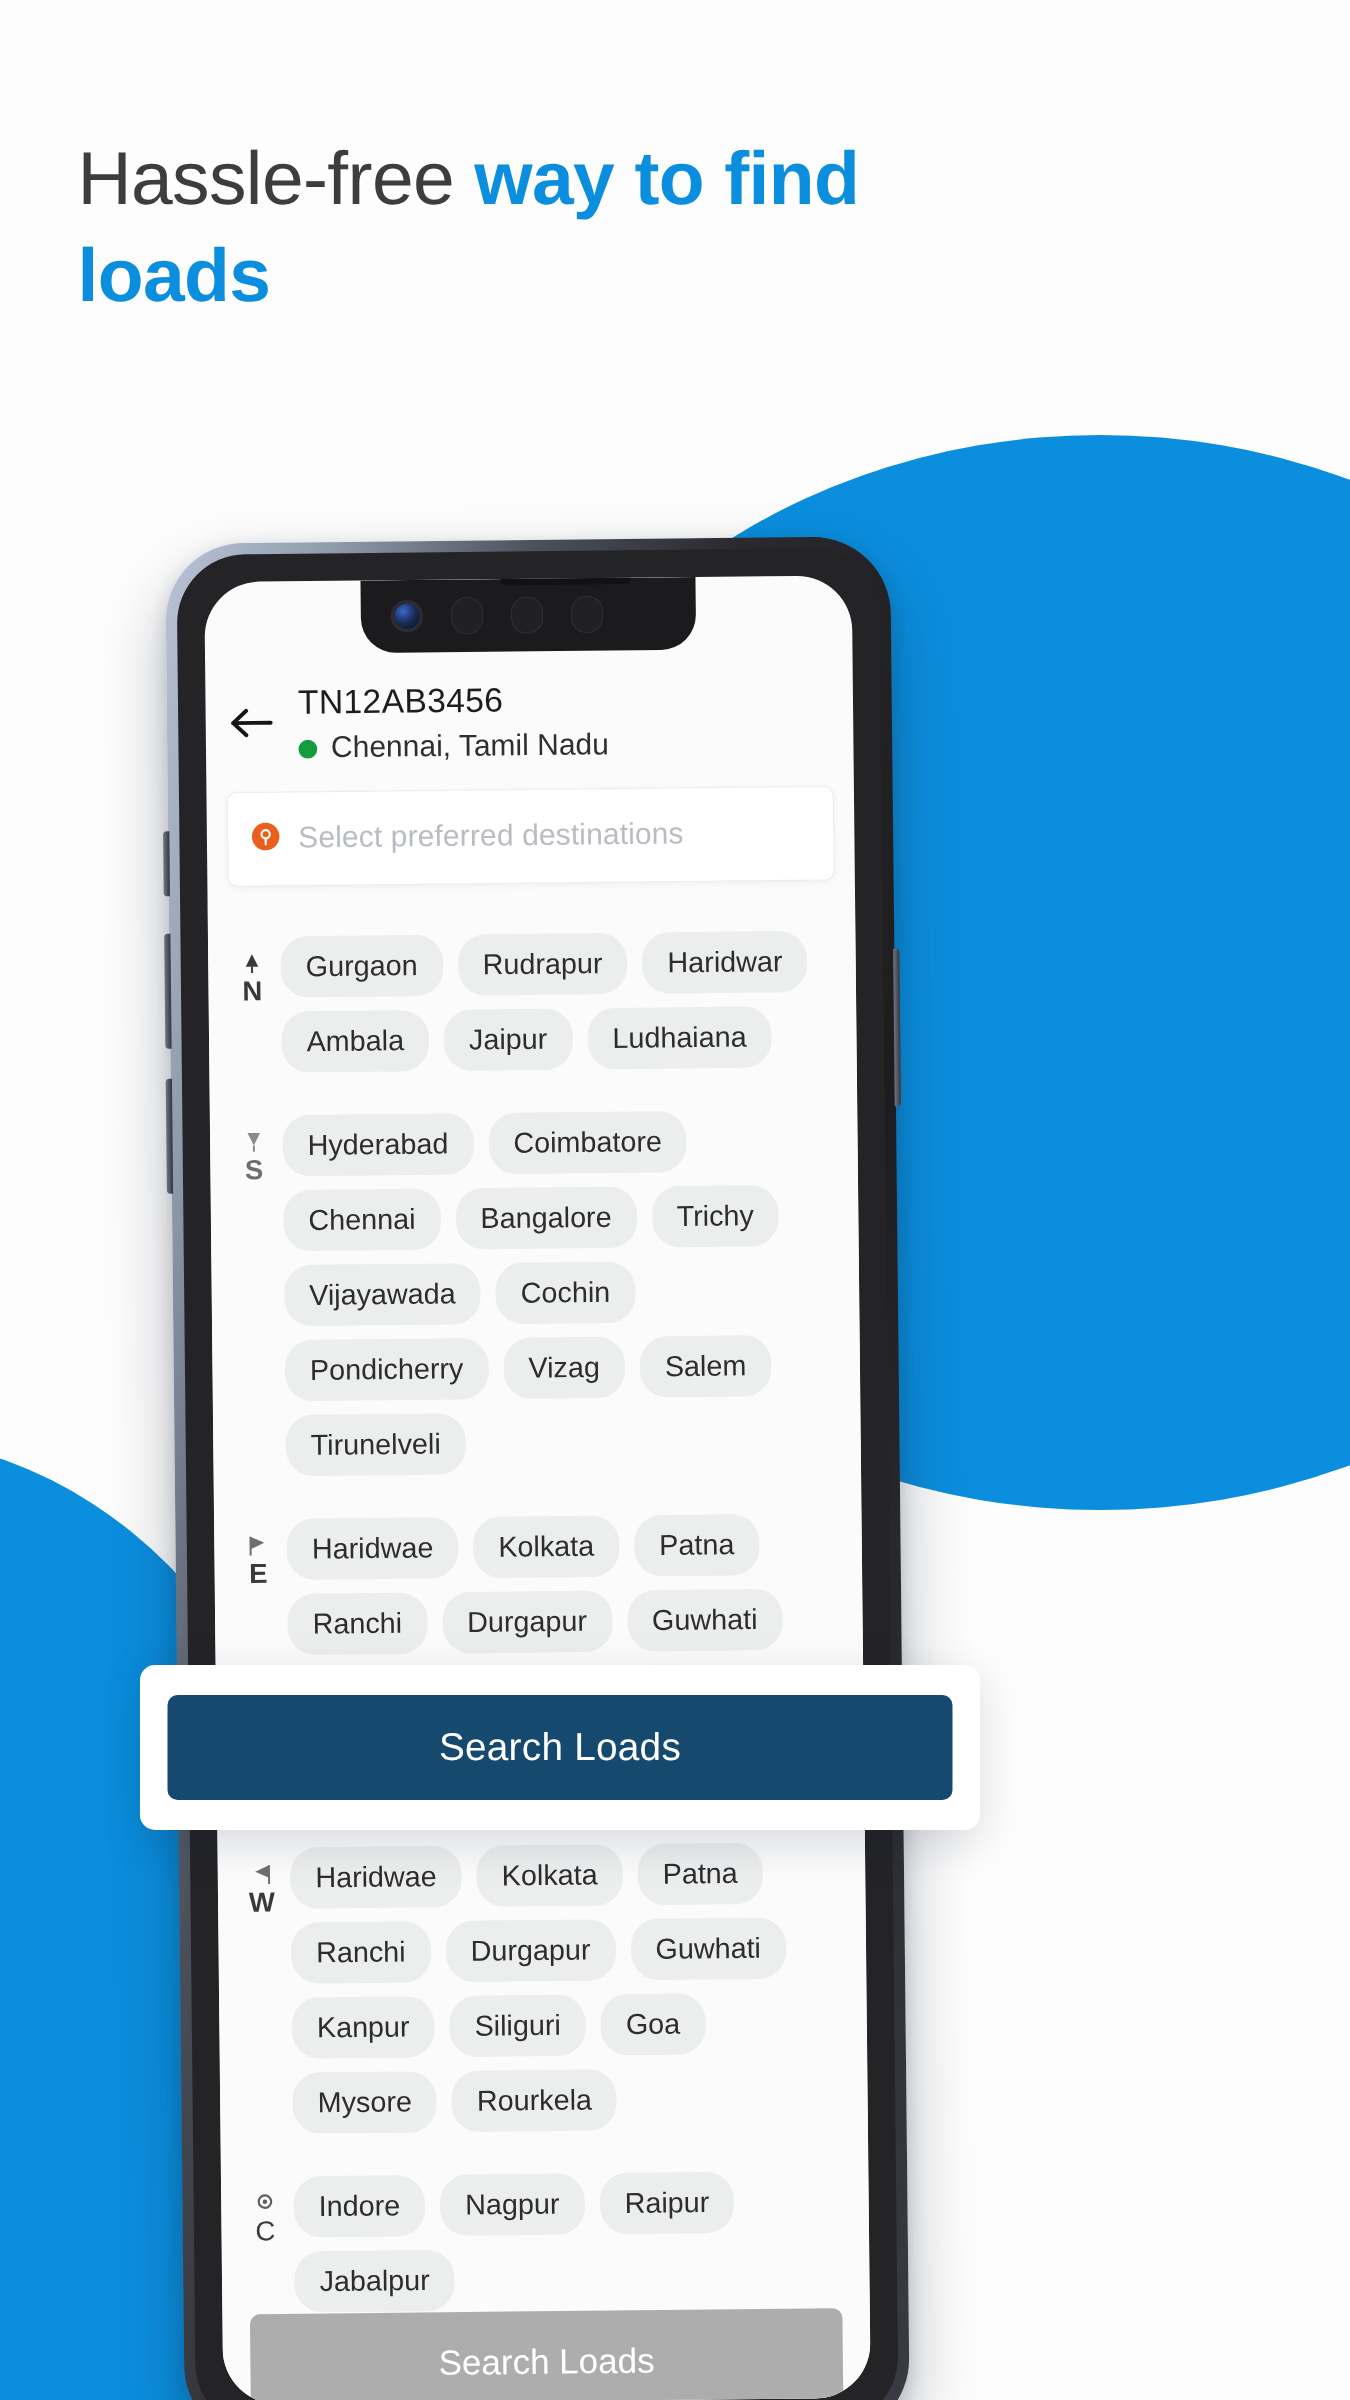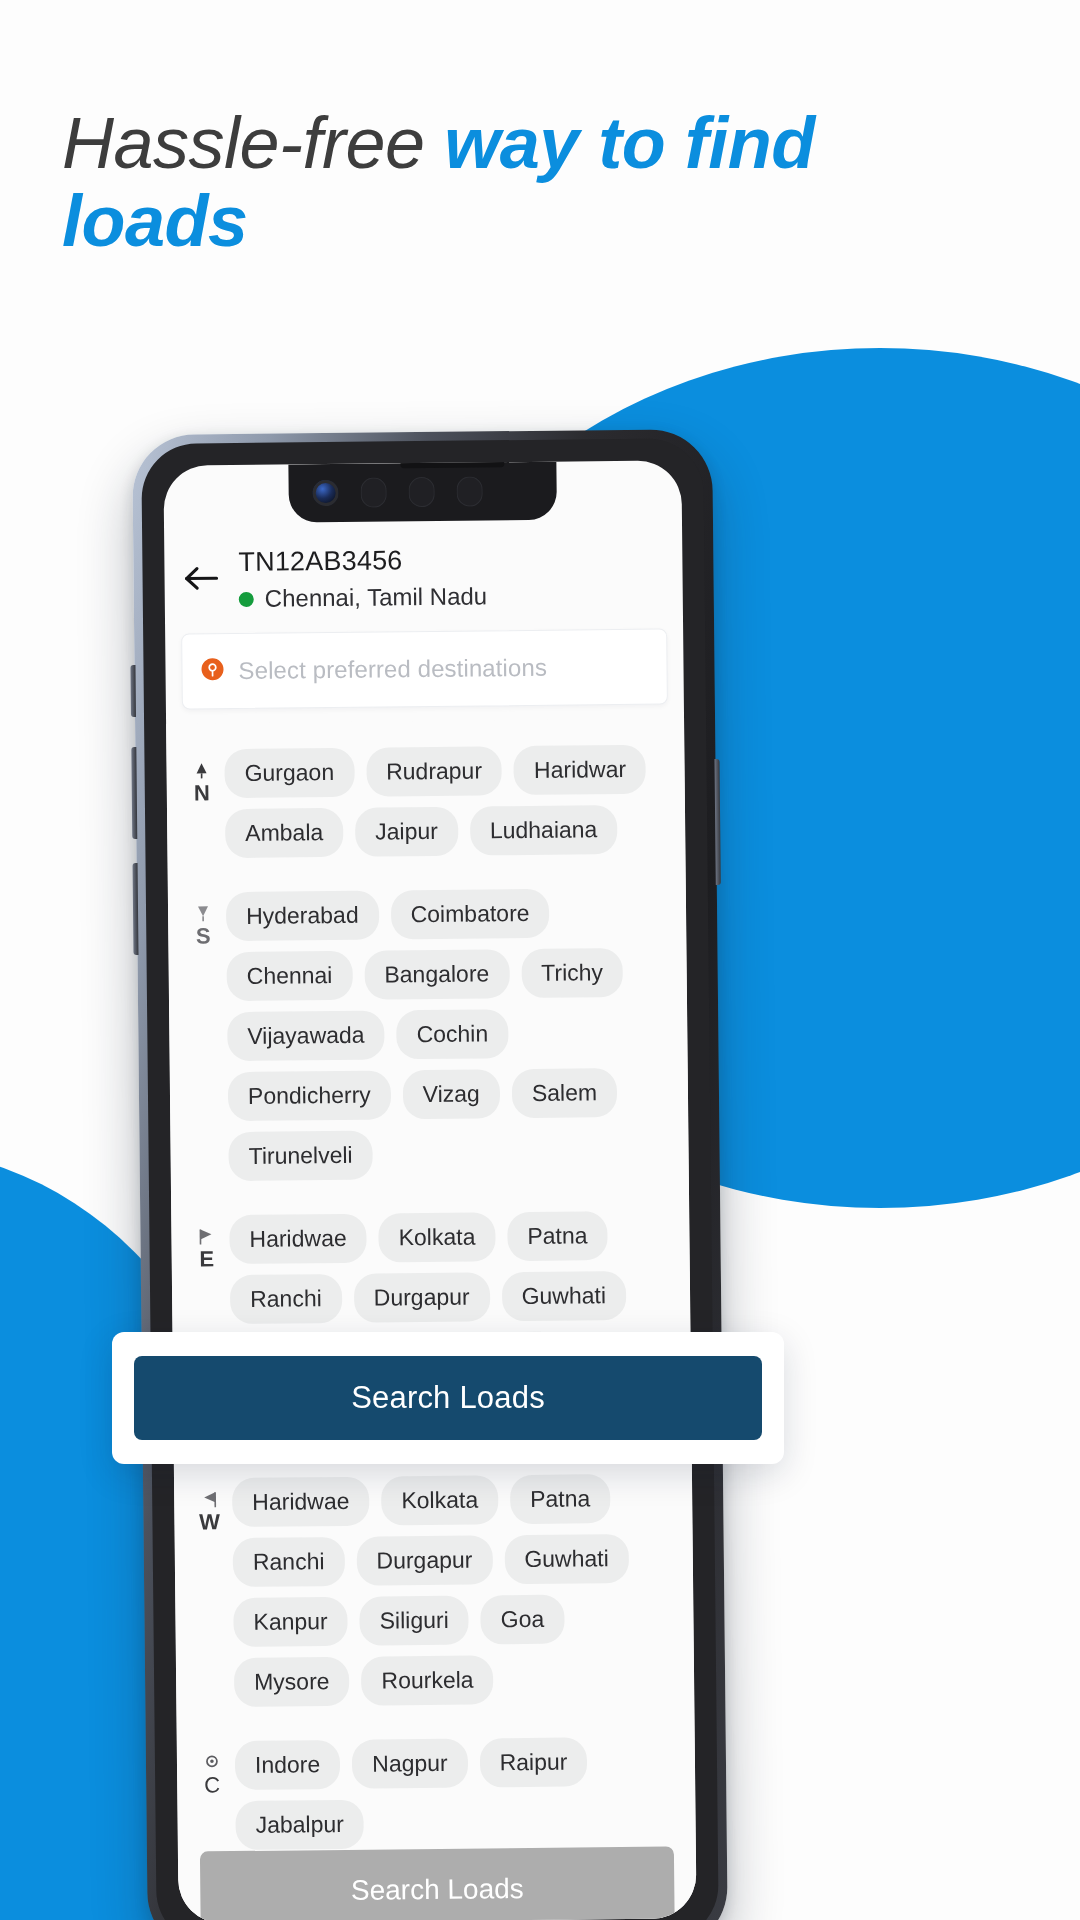--- a/index.html
+++ b/index.html
@@ -39,27 +39,26 @@
     background: #0b8ede;
     border-radius: 50%;
   }
 
   
   .headline {
     position: absolute;
     left: 62px;
     top: 104px;
     width: 760px;
-    font-size: 72px;
+    font-size: 60px;
     line-height: 78px;
     font-weight: 400;
     color: #3d3d3d;
     letter-spacing: -0.5px;
     z-index: 6;
-    font-style: italic;
   }
   .headline .accent {
     color: #0b8ede;
     font-weight: 700;
   }
 
   
   #phone {
     position: absolute;
     left: 140px;

